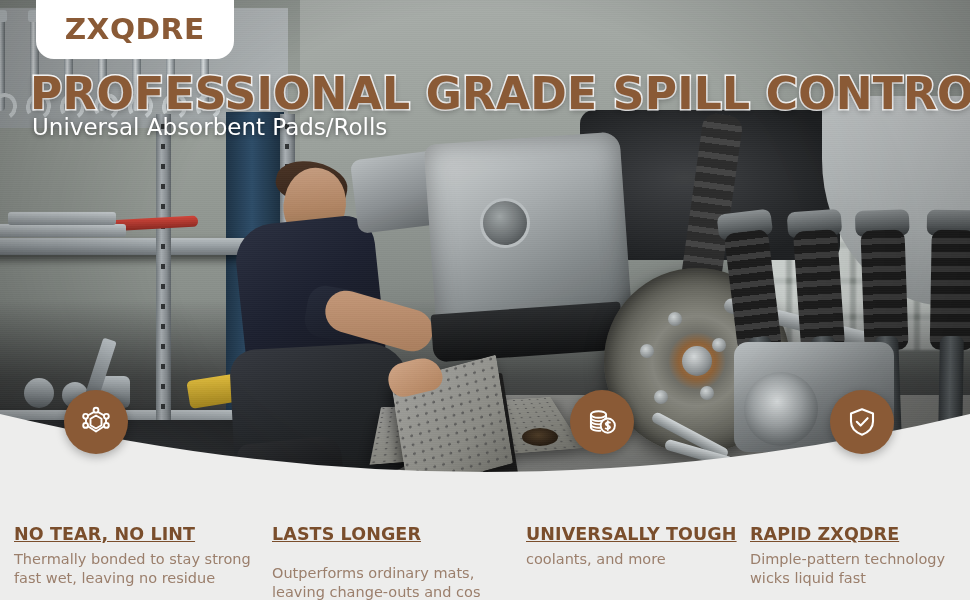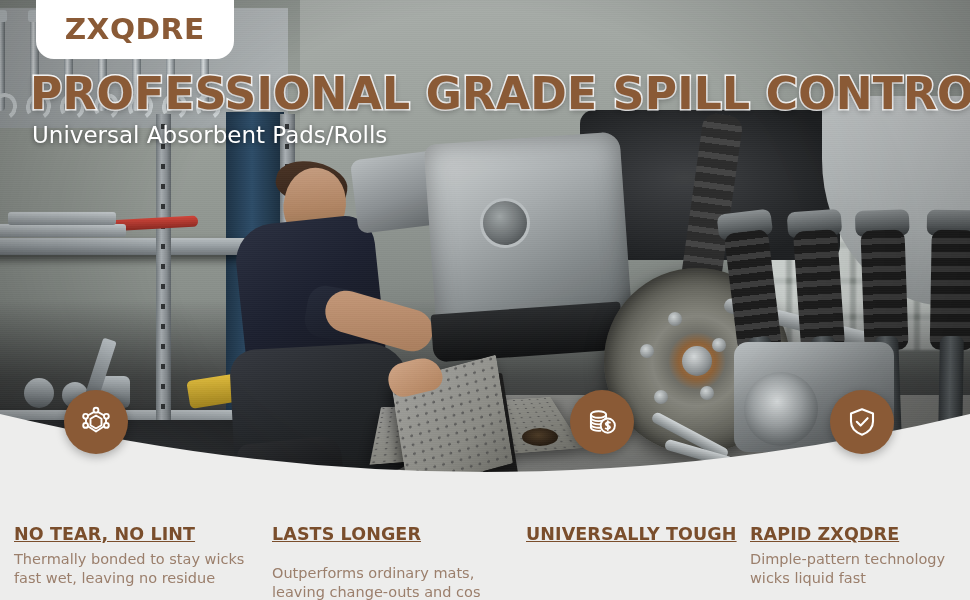--- a/index.html
+++ b/index.html
@@ -369,21 +369,21 @@
     letter-spacing: .2px;
     line-height: 1;
     color: #8a5a36;
     white-space: nowrap;
     -webkit-text-stroke: 3px #ffffff;
     paint-order: stroke fill;
     text-shadow: 0 2px 6px rgba(0,0,0,.30);
   }
   .subhead {
     position: absolute;
-    left: 32px; top: 122px;
+    left: 32px; top: 114px;
     z-index: 5;
     font-family: "DejaVu Sans", sans-serif;
     font-weight: 400;
     font-size: 23px;
     color: #ffffff;
     line-height: 1.2;
     white-space: nowrap;
     text-shadow: 0 1px 5px rgba(0,0,0,.55);
   }
 
@@ -585,21 +585,21 @@
             <polyline points="7,11.5 7,20 17,26.5 27,20 27,11.5"></polyline>
             <circle cx="17" cy="5.2" r="2.4" fill="#8a5a36"></circle>
             <circle cx="6.6" cy="11.3" r="2.4" fill="#8a5a36"></circle>
             <circle cx="27.4" cy="11.3" r="2.4" fill="#8a5a36"></circle>
             <circle cx="6.6" cy="20.4" r="2.4" fill="#8a5a36"></circle>
             <circle cx="27.4" cy="20.4" r="2.4" fill="#8a5a36"></circle>
           </svg>
         </div>
         <div class="f-title">NO TEAR, NO LINT</div>
         <div class="f-body">
-          <div>Thermally bonded to stay wicks</div>
+          <div>Thermally bonded to stay strong</div>
           <div>fast wet, leaving no residue</div>
         </div>
       </div>
 
       <div class="feature f2">
         <div class="f-icon">
           <svg width="34" height="34" viewBox="0 0 34 34" fill="none" stroke="#ffffff" stroke-width="1.9" stroke-linecap="round" stroke-linejoin="round">
             <ellipse cx="13.5" cy="9.5" rx="7.6" ry="3.3"></ellipse>
             <path d="M5.9,9.5 v3.3 a7.6,3.3 0 0 0 15.2,0 v-3.3"></path>
             <path d="M5.9,12.8 v3.3 a7.6,3.3 0 0 0 15.2,0"></path>
@@ -619,20 +619,21 @@
 
       <div class="feature f3">
         <div class="f-icon">
           <svg width="34" height="34" viewBox="0 0 34 34" fill="none" stroke="#ffffff" stroke-width="2.1" stroke-linecap="round" stroke-linejoin="round">
             <path d="M17,4.2 L28,8.4 v8.2 c0,6.6 -4.6,10.8 -11,13.2 c-6.4,-2.4 -11,-6.6 -11,-13.2 V8.4 Z"></path>
             <polyline points="11.8,16.8 15.6,20.6 22.6,13.2"></polyline>
           </svg>
         </div>
         <div class="f-title">UNIVERSALLY TOUGH</div>
         <div class="f-body">
+          <div>coolants, and more</div>
         </div>
       </div>
 
       <div class="feature f4">
 
         <div class="f-title">RAPID ZXQDRE</div>
         <div class="f-body">
           <div>Dimple-pattern technology</div>
           <div>wicks liquid fast</div>
         </div>

